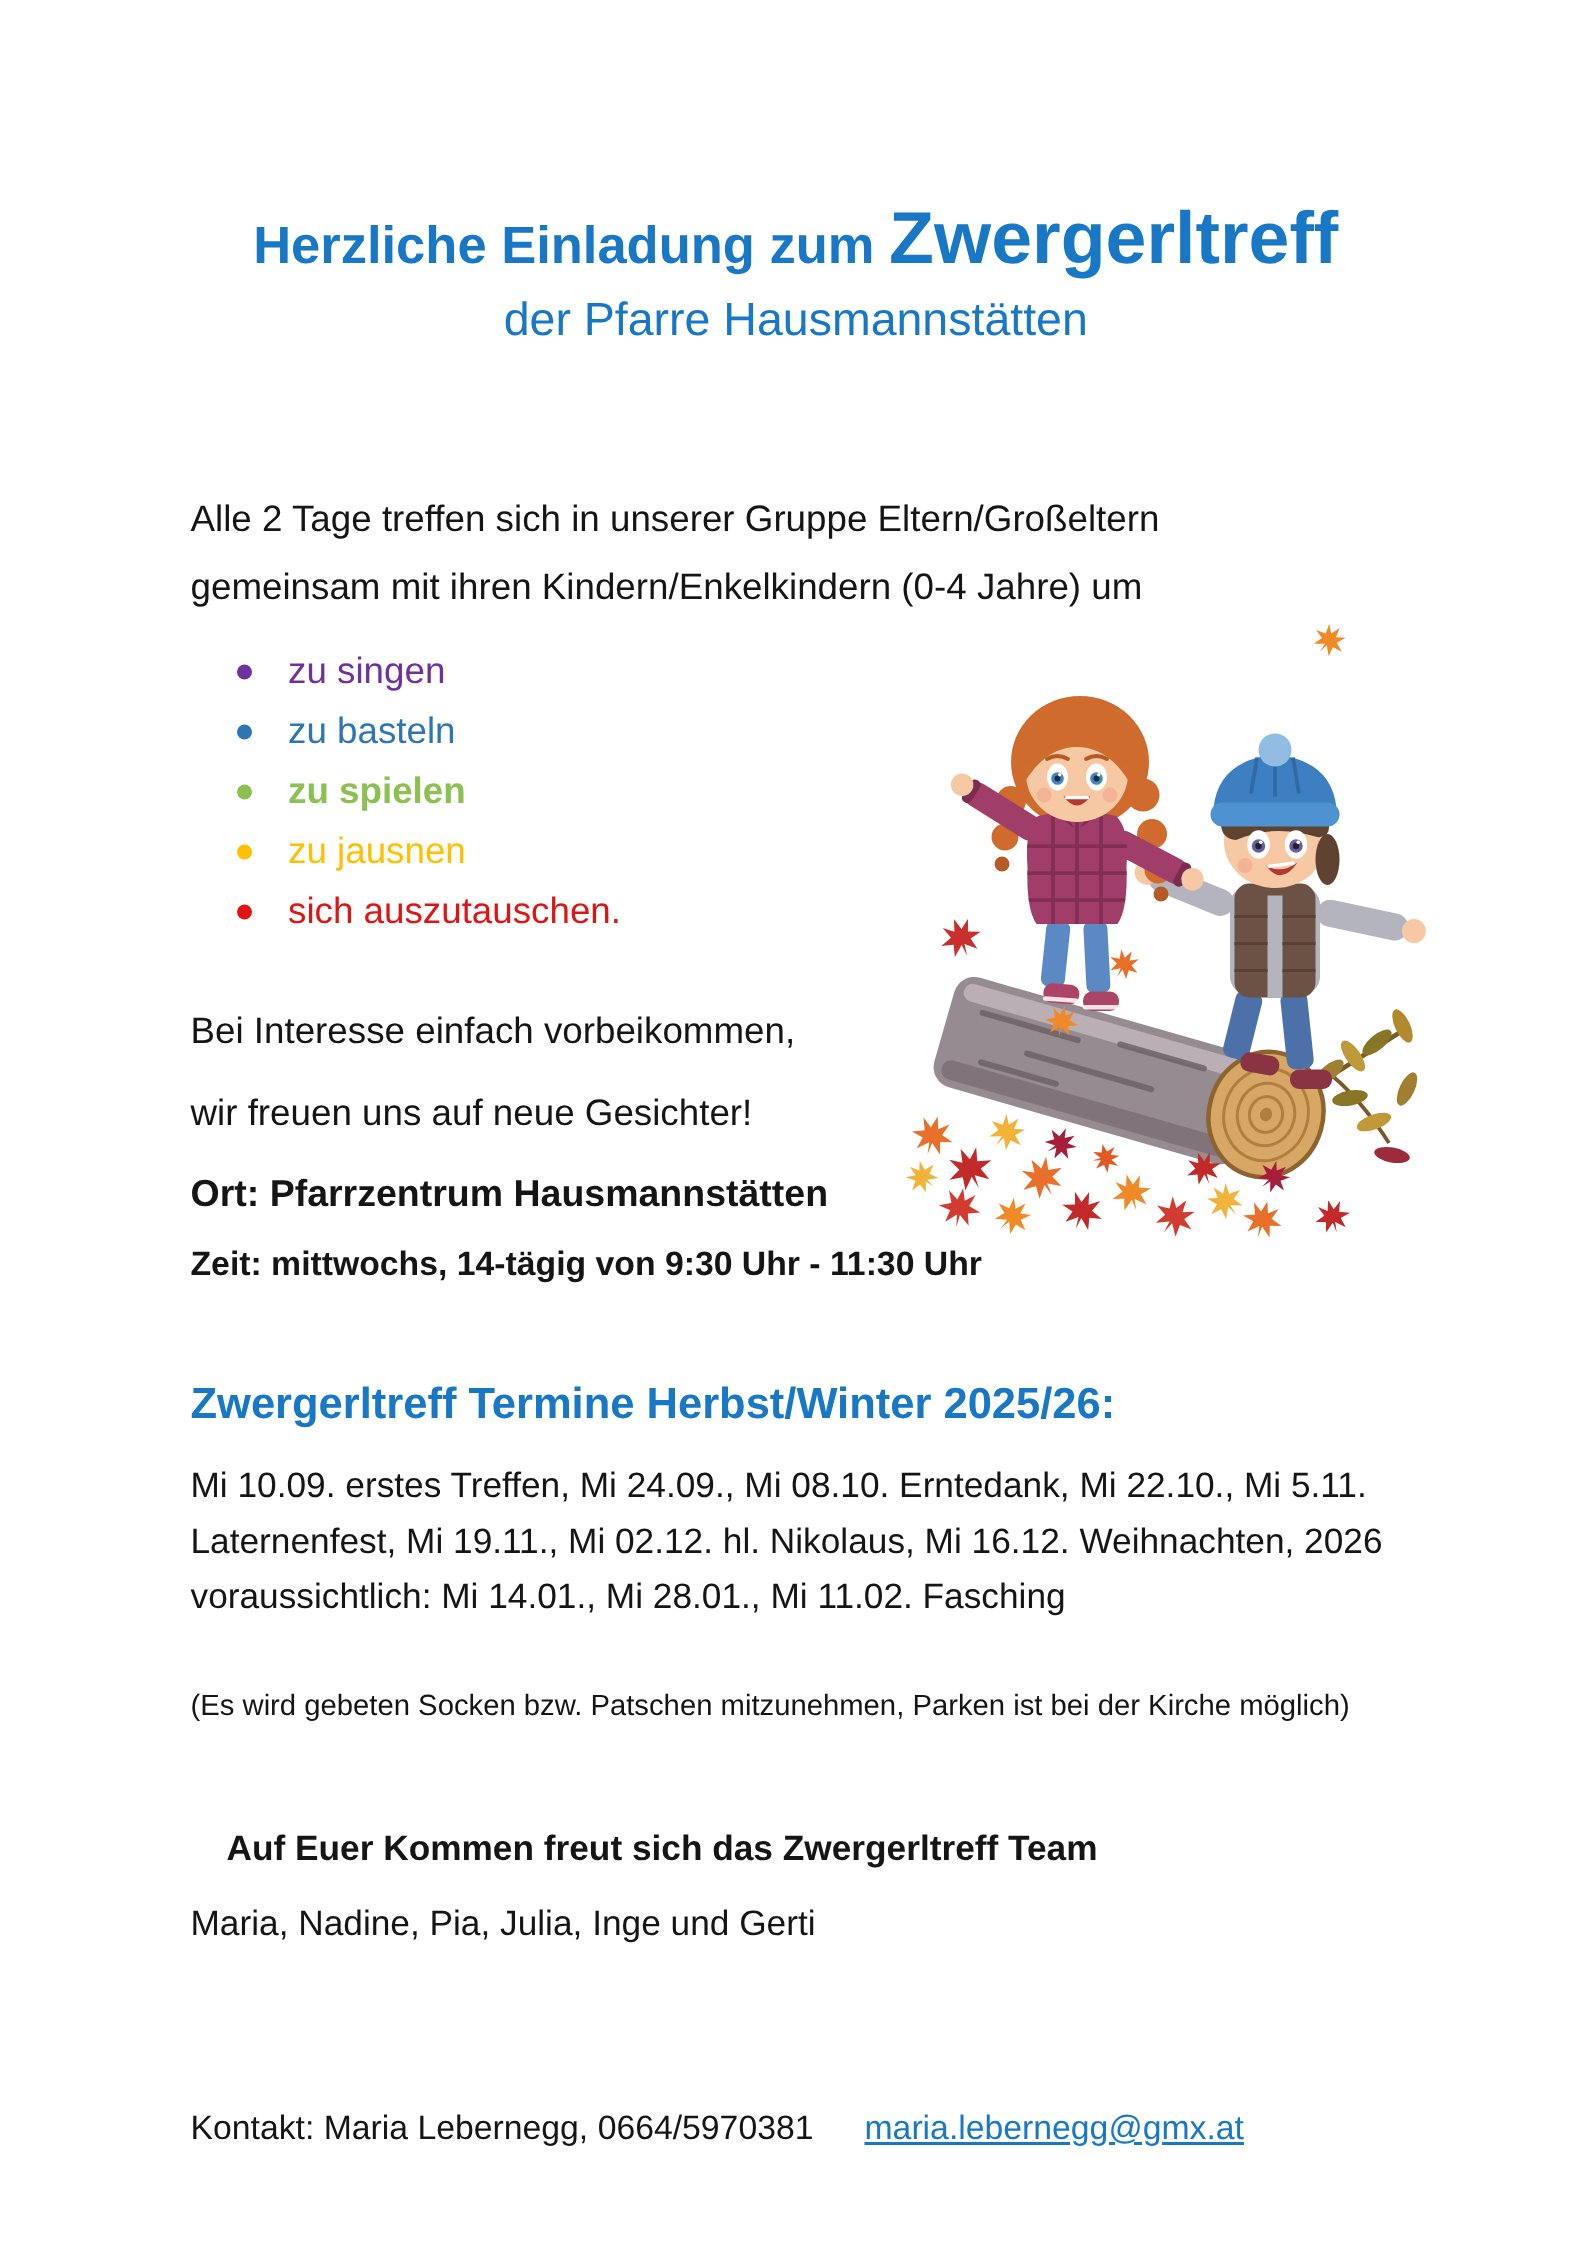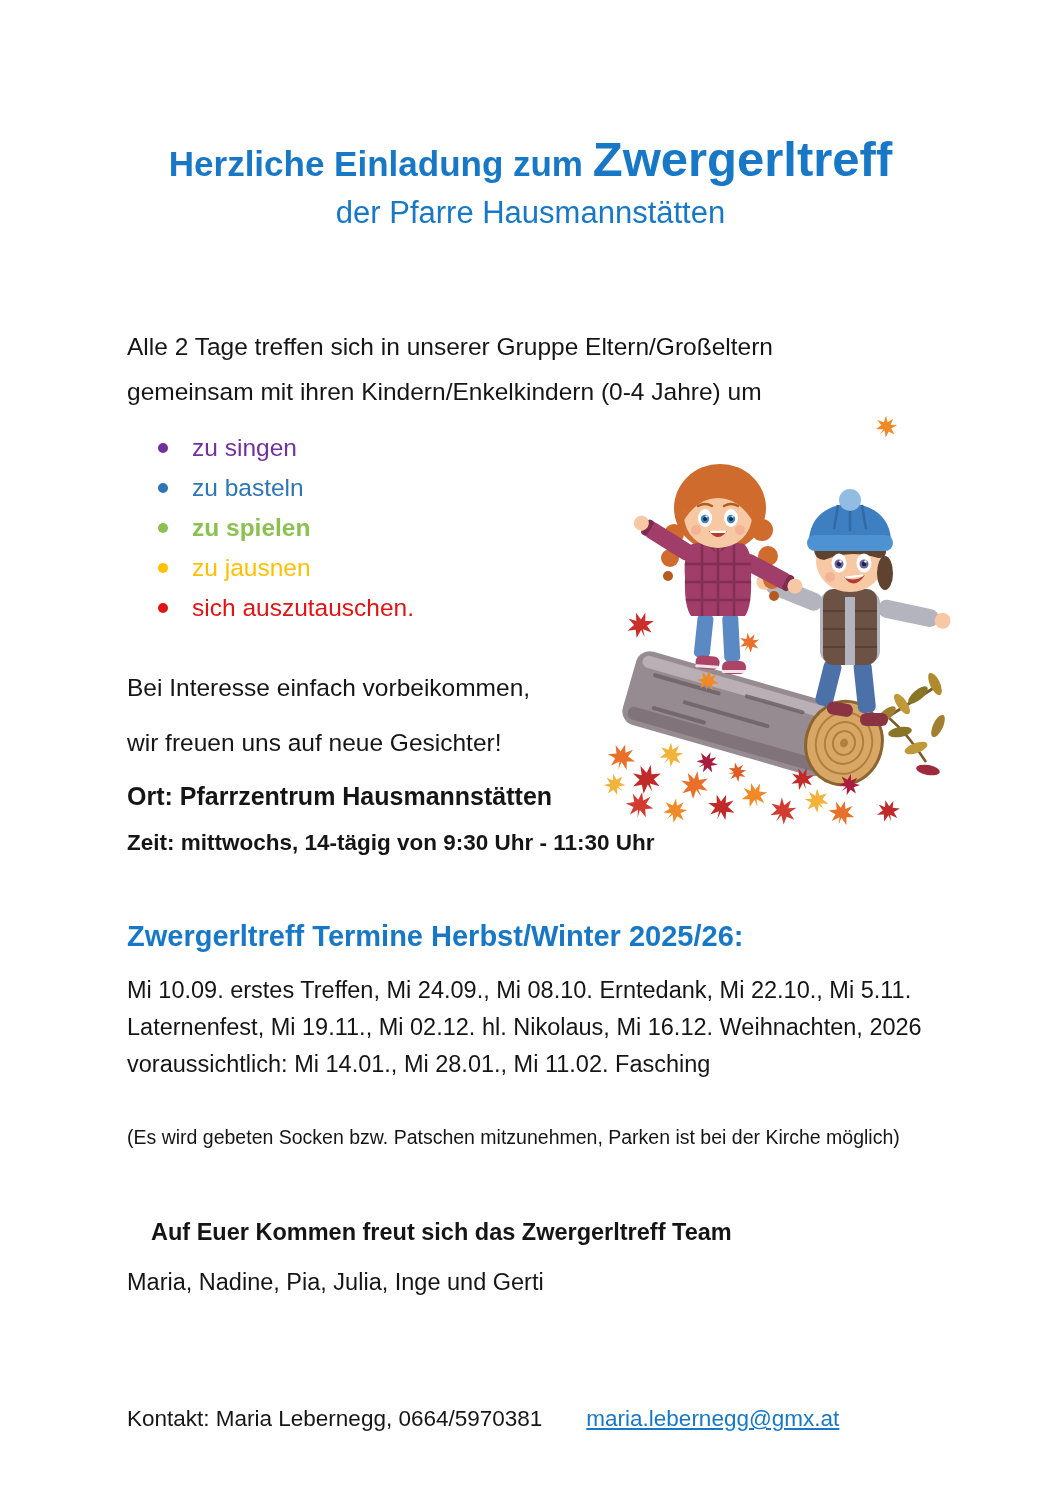--- a/index.html
+++ b/index.html
@@ -29,21 +29,21 @@
   .invite2{top:729px;left:127px;font-size:24.5px;}
   .ort{top:782px;left:127px;font-size:25px;font-weight:bold;}
   .zeit{top:830px;left:127px;font-size:22.5px;font-weight:bold;}
   
   .termine-heading{top:920px;left:127px;font-size:29px;font-weight:bold;}
   .dates{top:972px;left:127px;width:825px;font-size:23.5px;line-height:37px;}
   .note{top:1126px;left:127px;width:890px;font-size:19.5px;}
   .closing{top:1219px;left:127px;font-size:23.5px;font-weight:bold;margin-left:24px;}
   .names{top:1269px;left:127px;font-size:23.5px;}
   .contact{top:1406px;left:127px;font-size:22.5px;}
-  .email-link{margin-left:44px;text-decoration:underline;cursor:pointer;}
+  .email-link{margin-left:34px;text-decoration:underline;cursor:pointer;}
   
   .illustration{top:412px;left:588px;width:375px;height:425px;}
   .illustration svg{display:block;width:100%;height:100%;}
 </style>
 </head>
 <body>
 
 <div class="page">
 
   <div class="abs title-block">

